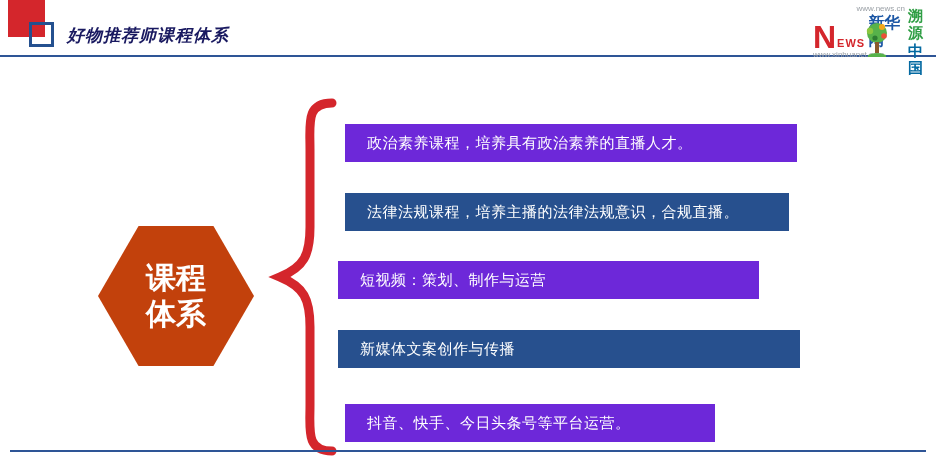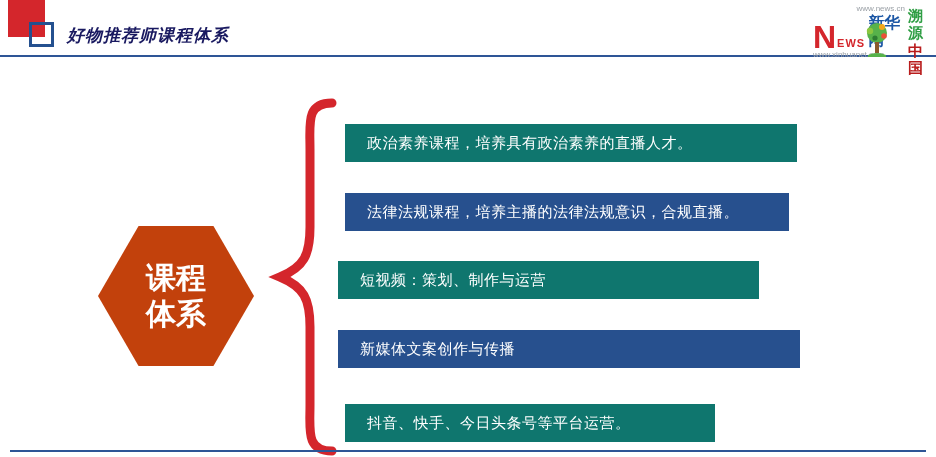--- a/index.html
+++ b/index.html
@@ -25,40 +25,40 @@
   .news-mid { display:flex; align-items:flex-end; }
   .news-n { font-size:32px; font-weight:bold; color:#D4262C; line-height:0.85; }
   .news-ews { font-size:11px; font-weight:bold; color:#D4262C; margin:0 3px 2px 1px; letter-spacing:1px; }
   .news-cn { font-size:16px; font-weight:bold; color:#1C57A5; margin-bottom:2px; }
   .news-url-bottom { font-size:8px; color:#9aa0a6; }
 
   
   .logo-suyuan { position:absolute; left:862px; top:7px; display:flex; align-items:center; gap:16px; }
   .suyuan-text { display:flex; flex-direction:column; line-height:1.15; }
   .suyuan-l1 { font-size:15px; font-weight:bold; color:#2F9E44; }
-  .suyuan-l2 { font-size:15px; font-weight:bold; color:#b91c1c; }
+  .suyuan-l2 { font-size:15px; font-weight:bold; color:#0369a1; }
 
   
   .hexagon {
     position:absolute; left:98px; top:226px; width:156px; height:140px;
     background:#c2410c;
     clip-path:polygon(26% 0, 74% 0, 100% 50%, 74% 100%, 26% 100%, 0 50%);
     display:flex; flex-direction:column; align-items:center; justify-content:center;
     color:#fff; font-weight:bold; font-size:30px; line-height:36px;
   }
 
   
   .brace { position:absolute; left:260px; top:97px; width:82px; height:360px; }
 
   
   .bar {
     position:absolute; height:38px; color:#ffffff; font-size:15px;
     display:flex; align-items:center; padding-left:22px; letter-spacing:0.5px;
   }
-  .bar.red  { background:#0f766e; }
+  .bar.red  { background:#6d28d9; }
   .bar.blue { background:#27508E; }
   .bar-1 { left:345px; top:124px; width:452px; }
   .bar-2 { left:345px; top:193px; width:444px; }
   .bar-3 { left:338px; top:261px; width:421px; }
   .bar-4 { left:338px; top:330px; width:462px; }
   .bar-5 { left:345px; top:404px; width:370px; }
 </style>
 </head>
 <body>
 

